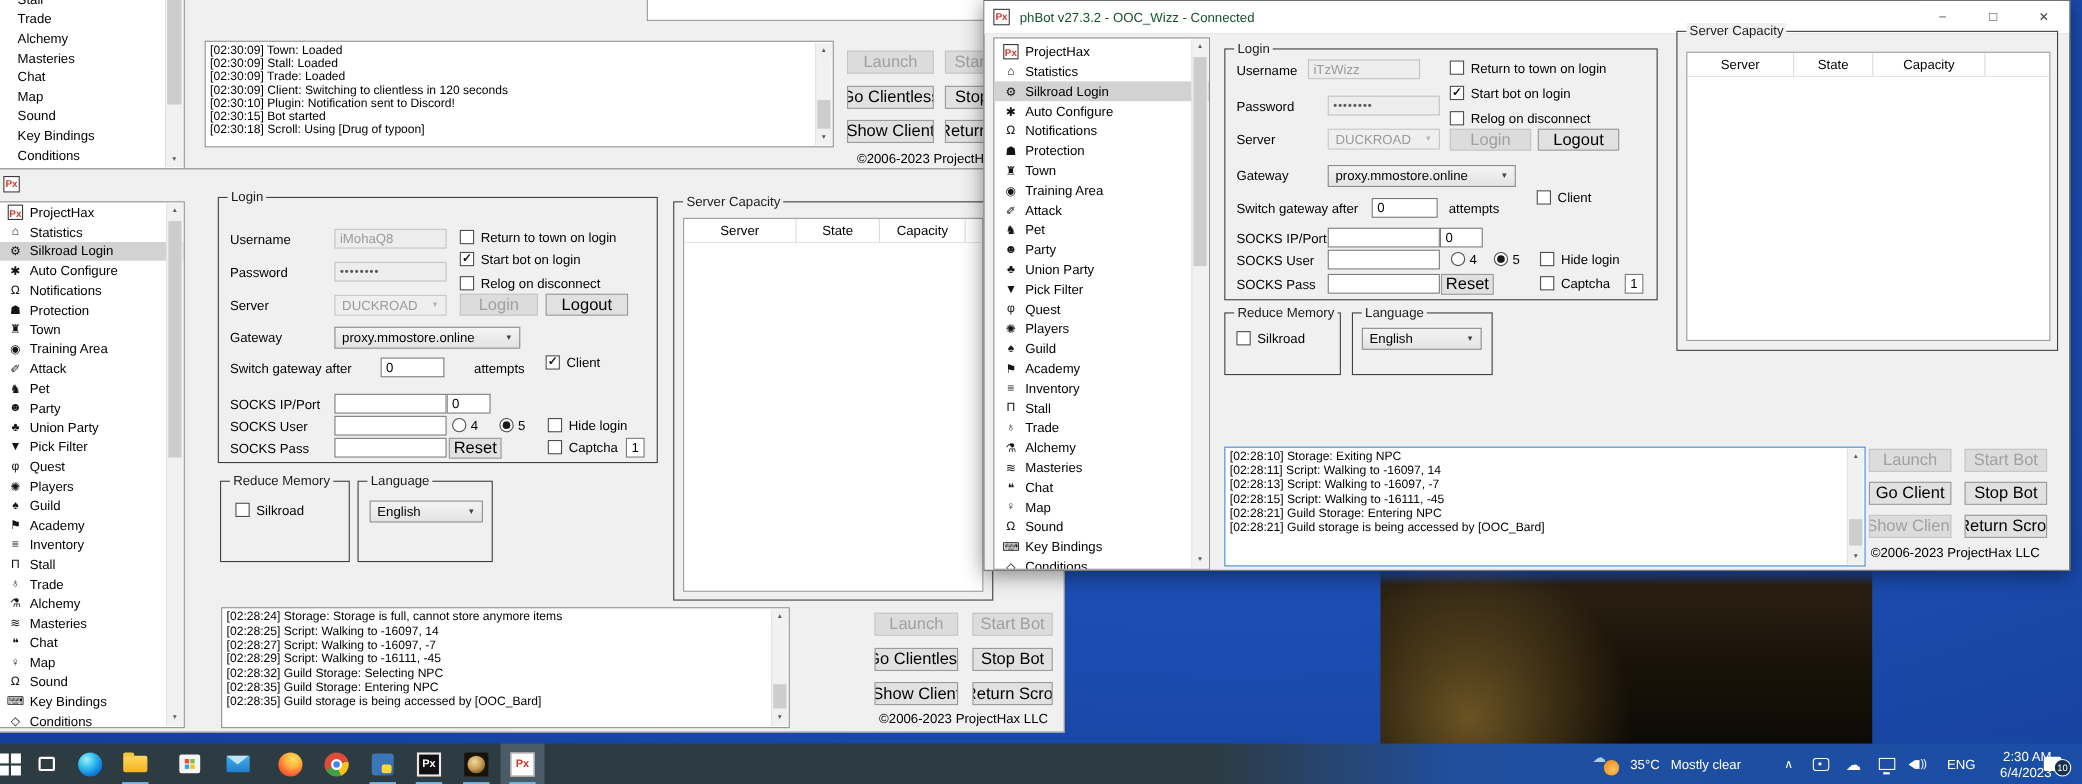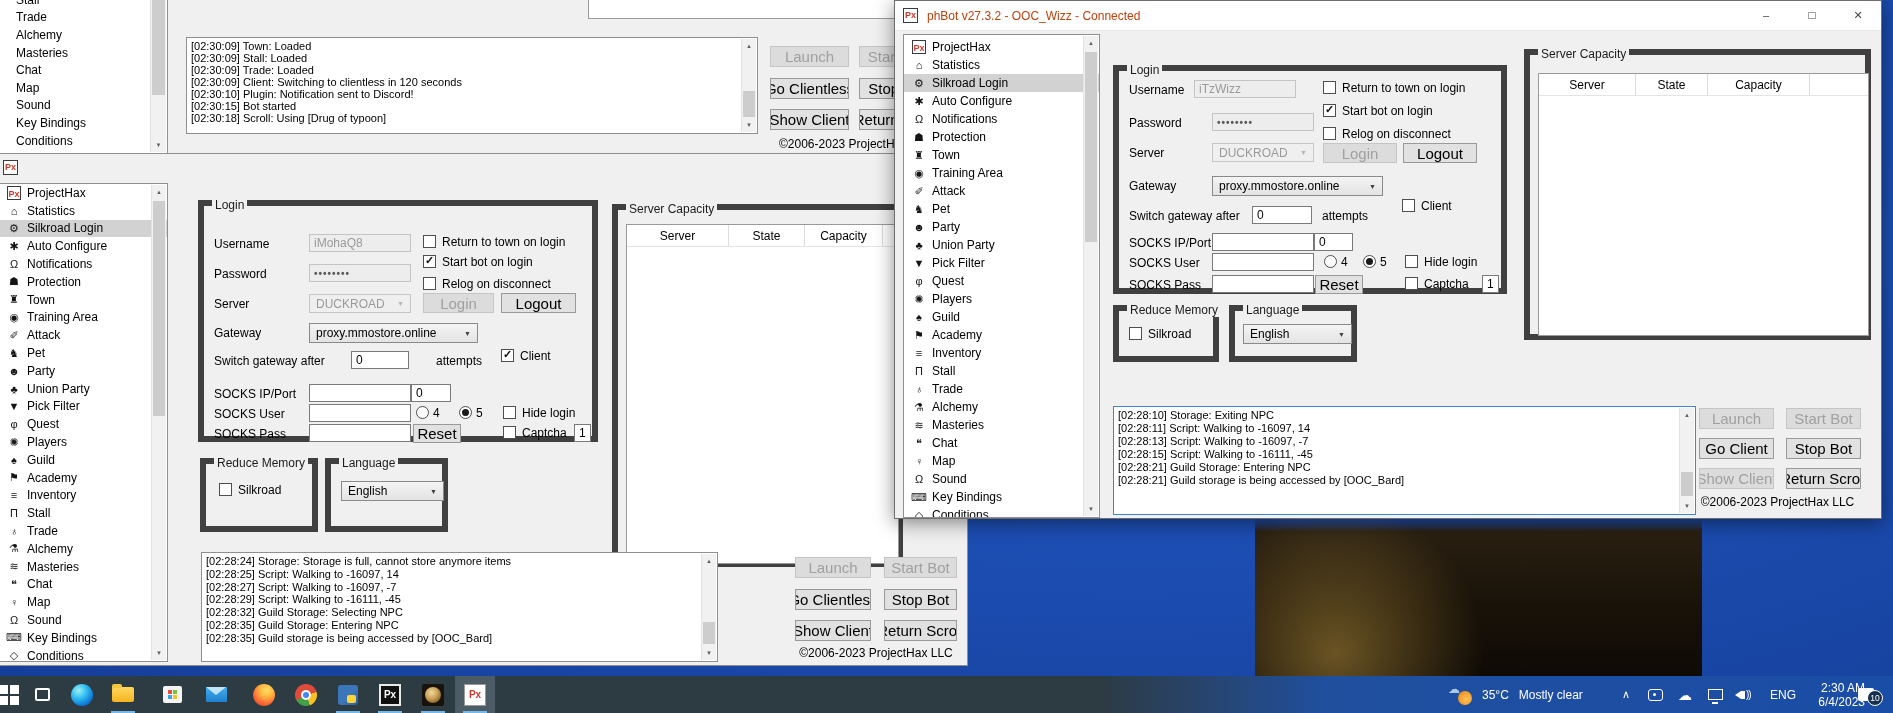--- a/index.html
+++ b/index.html
@@ -3,21 +3,21 @@
 <meta charset="utf-8">
 <style>
   html,body{margin:0;padding:0;background:#000;}
   .screen{position:relative;width:1893px;height:713px;overflow:hidden;
     background:radial-gradient(ellipse at 60% 35%, #2157c2 0%, #1b4bae 55%, #143d96 100%);
     font-family:"Liberation Sans",sans-serif;-webkit-font-smoothing:antialiased;}
   .abs{position:absolute;}
 
   
   .winform{position:absolute;background:#f0f0f0;}
-  .grp{position:absolute;border:6px solid #404040;box-sizing:border-box;margin-top:21px;}
+  .grp{position:absolute;border:1px solid #404040;box-sizing:border-box;}
   .grp-lb{position:absolute;top:-8px;left:8px;background:#f0f0f0;padding:0 3px;font-size:12px;color:#1c1c1c;white-space:nowrap;}
   .lbl{position:absolute;font-size:12px;color:#000;white-space:nowrap;}
   .fld{position:absolute;background:#fff;border:1px solid #7a7a7a;box-sizing:border-box;font-size:12px;color:#000;
        display:flex;align-items:center;padding:0 4px;white-space:nowrap;overflow:hidden;}
   .fld.dis{background:#ededed;border-color:#c4c4c4;color:#9a9a9a;}
   .fld.pwd{color:#5a5a5a;font-weight:bold;letter-spacing:1px;font-size:10px;}
   .dd{position:absolute;background:linear-gradient(#f4f4f4,#e3e3e3);border:1px solid #8a8a8a;box-sizing:border-box;
       font-size:12px;color:#000;display:flex;align-items:center;justify-content:space-between;padding:0 6px;white-space:nowrap;overflow:hidden;}
   .dd .ar{font-size:7px;color:#404040;margin-left:6px;}
   .dd.dis{background:#efefef;border-color:#c6c6c6;color:#9a9a9a;}
@@ -76,21 +76,21 @@
            color:#ce3a2b;font-weight:bold;font-size:9px;text-align:center;line-height:13px;}
   .b-side{left:-2px;top:29px;width:170px;height:479px;}
   .b-side .si{height:17.8px;}
   .b-side .sb{right:1px;top:1px;bottom:1px;width:15px;}
   .b-log{left:201px;top:398px;width:517px;height:110px;}
   .b-log .sb{right:1px;top:1px;bottom:1px;width:15px;}
   
   .win-c{left:894px;top:0;width:988px;height:519px;border:1px solid #6e6e6e;box-sizing:border-box;
          box-shadow:0 4px 18px rgba(0,0,0,.45);}
   .c-titlebar{position:absolute;left:0;top:0;right:0;height:29px;background:#fff;border-bottom:1px solid #e8e8e8;}
-  .c-title{position:absolute;left:32px;top:0;height:29px;display:flex;align-items:center;font-size:12px;color:#c2410c;white-space:nowrap;}
+  .c-title{position:absolute;left:32px;top:0;height:29px;display:flex;align-items:center;font-size:12px;color:#14532d;white-space:nowrap;}
   .capbtn{position:absolute;top:0;width:46px;height:28px;display:flex;align-items:center;justify-content:center;
           color:#444;font-size:11px;background:#fff;}
   .capbtn.min{right:92px;} .capbtn.max{right:46px;} .capbtn.cls{right:0;}
   .capbtn.min::after{content:"\2013";} .capbtn.max::after{content:"\25A1";font-size:12px;} .capbtn.cls::after{content:"\2715";}
   .c-side{left:8px;top:33px;width:197px;height:484px;}
   .c-side .si{height:18px;}
   .c-side .inner{padding-top:3px;}
   .c-side .sb{right:1px;top:1px;bottom:1px;width:15px;}
   .c-log{left:218px;top:405px;width:583px;height:109px;}
   .c-log .sb{right:1px;top:1px;bottom:1px;width:15px;}

